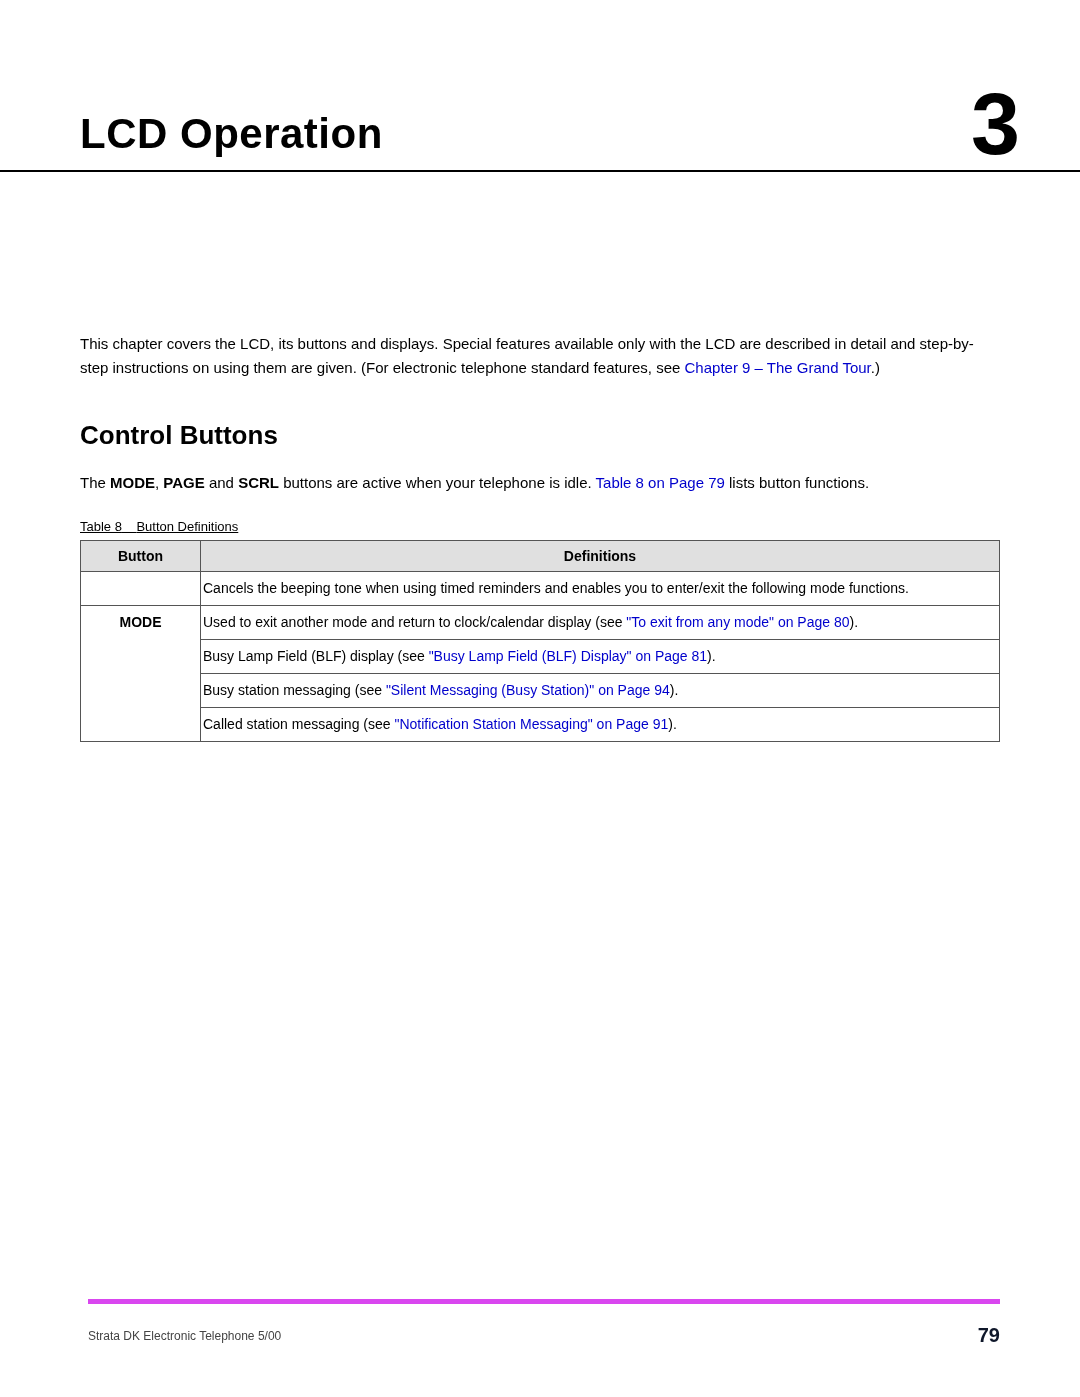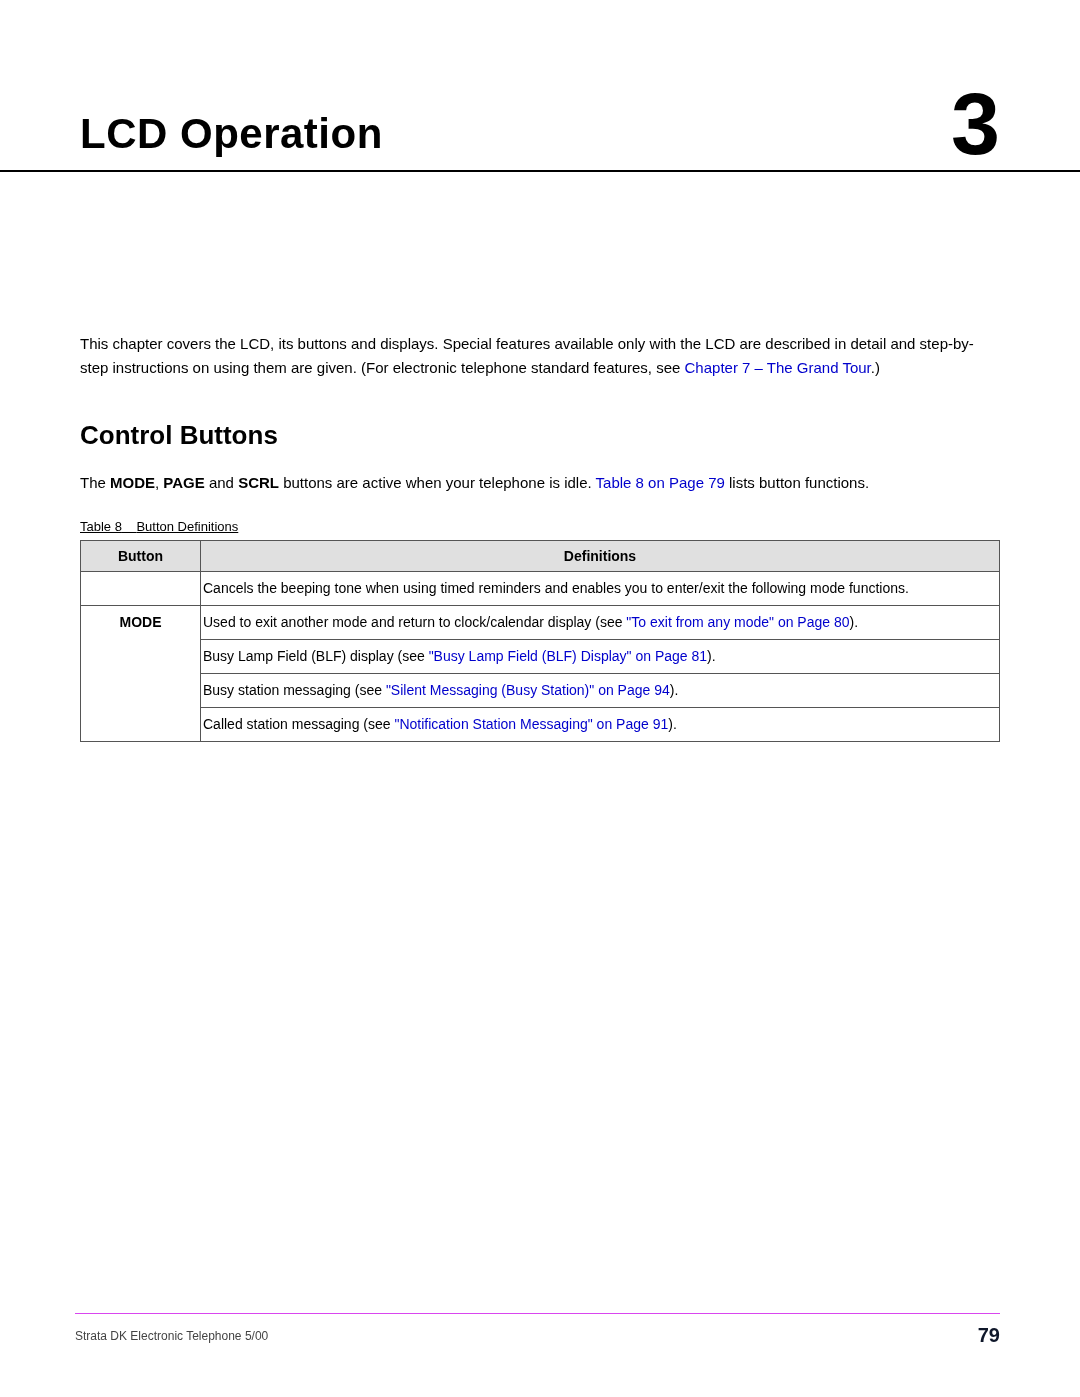--- a/index.html
+++ b/index.html
@@ -20,21 +20,21 @@
     .page {
       width: 1080px;
       min-height: 1397px;
       background: #ffffff;
       padding: 0;
       position: relative;
     }
 
     
     .chapter-header {
-      padding: 80px 80px 0 80px;
+      padding: 80px 60px 0 80px;
       display: flex;
       align-items: flex-end;
       justify-content: space-between;
       border-bottom: 2px solid #000000;
       padding-bottom: 12px;
       margin-bottom: 0;
     }
 
     .chapter-title {
       font-size: 42px;
@@ -143,27 +143,27 @@
     }
 
     .cancel-row td {
       font-size: 14px;
     }
 
     
     .footer {
       position: absolute;
       bottom: 50px;
-      left: 75px;
+      left: 88px;
       right: 80px;
       display: flex;
       justify-content: space-between;
       align-items: center;
-      border-top: 1px solid #d946ef;
-      padding-top: 10px;
+      border-top: 5px solid #d946ef;
+      padding-top: 20px;
     }
 
     .footer-left {
       font-size: 12px;
       color: #444444;
     }
 
     .footer-right {
       font-size: 20px;
       font-weight: bold;
@@ -176,21 +176,21 @@
 <div class="page">
 
   <div class="chapter-header">
     <span class="chapter-title">LCD Operation</span>
     <span class="chapter-number">3</span>
   </div>
 
   <div class="content">
 
     <p class="intro-paragraph">
-      <span>This chapter covers the LCD, its buttons and displays. Special features available only with the LCD are described in detail and step-by-step instructions on using them are given. (For electronic telephone standard features, see </span><a class="link-blue" href="#">Chapter 7 – The Grand Tour</a><span>.)</span>
+      <span>This chapter covers the LCD, its buttons and displays. Special features available only with the LCD are described in detail and step-by-step instructions on using them are given. (For electronic telephone standard features, see </span><a class="link-blue" href="#">Chapter 9 – The Grand Tour</a><span>.)</span>
     </p>
 
     <h2 class="section-heading">Control Buttons</h2>
 
     <p class="section-body">
       <span>The </span><span class="bold-word">MODE</span><span>, </span><span class="bold-word">PAGE</span><span> and </span><span class="bold-word">SCRL</span><span> buttons are active when your telephone is idle. </span><a class="link-blue" href="#">Table 8 on Page 79</a><span> lists button functions.</span>
     </p>
 
     <div class="table-caption">
       <span>Table 8</span>&nbsp;&nbsp;&nbsp;&nbsp;<span>Button Definitions</span>

